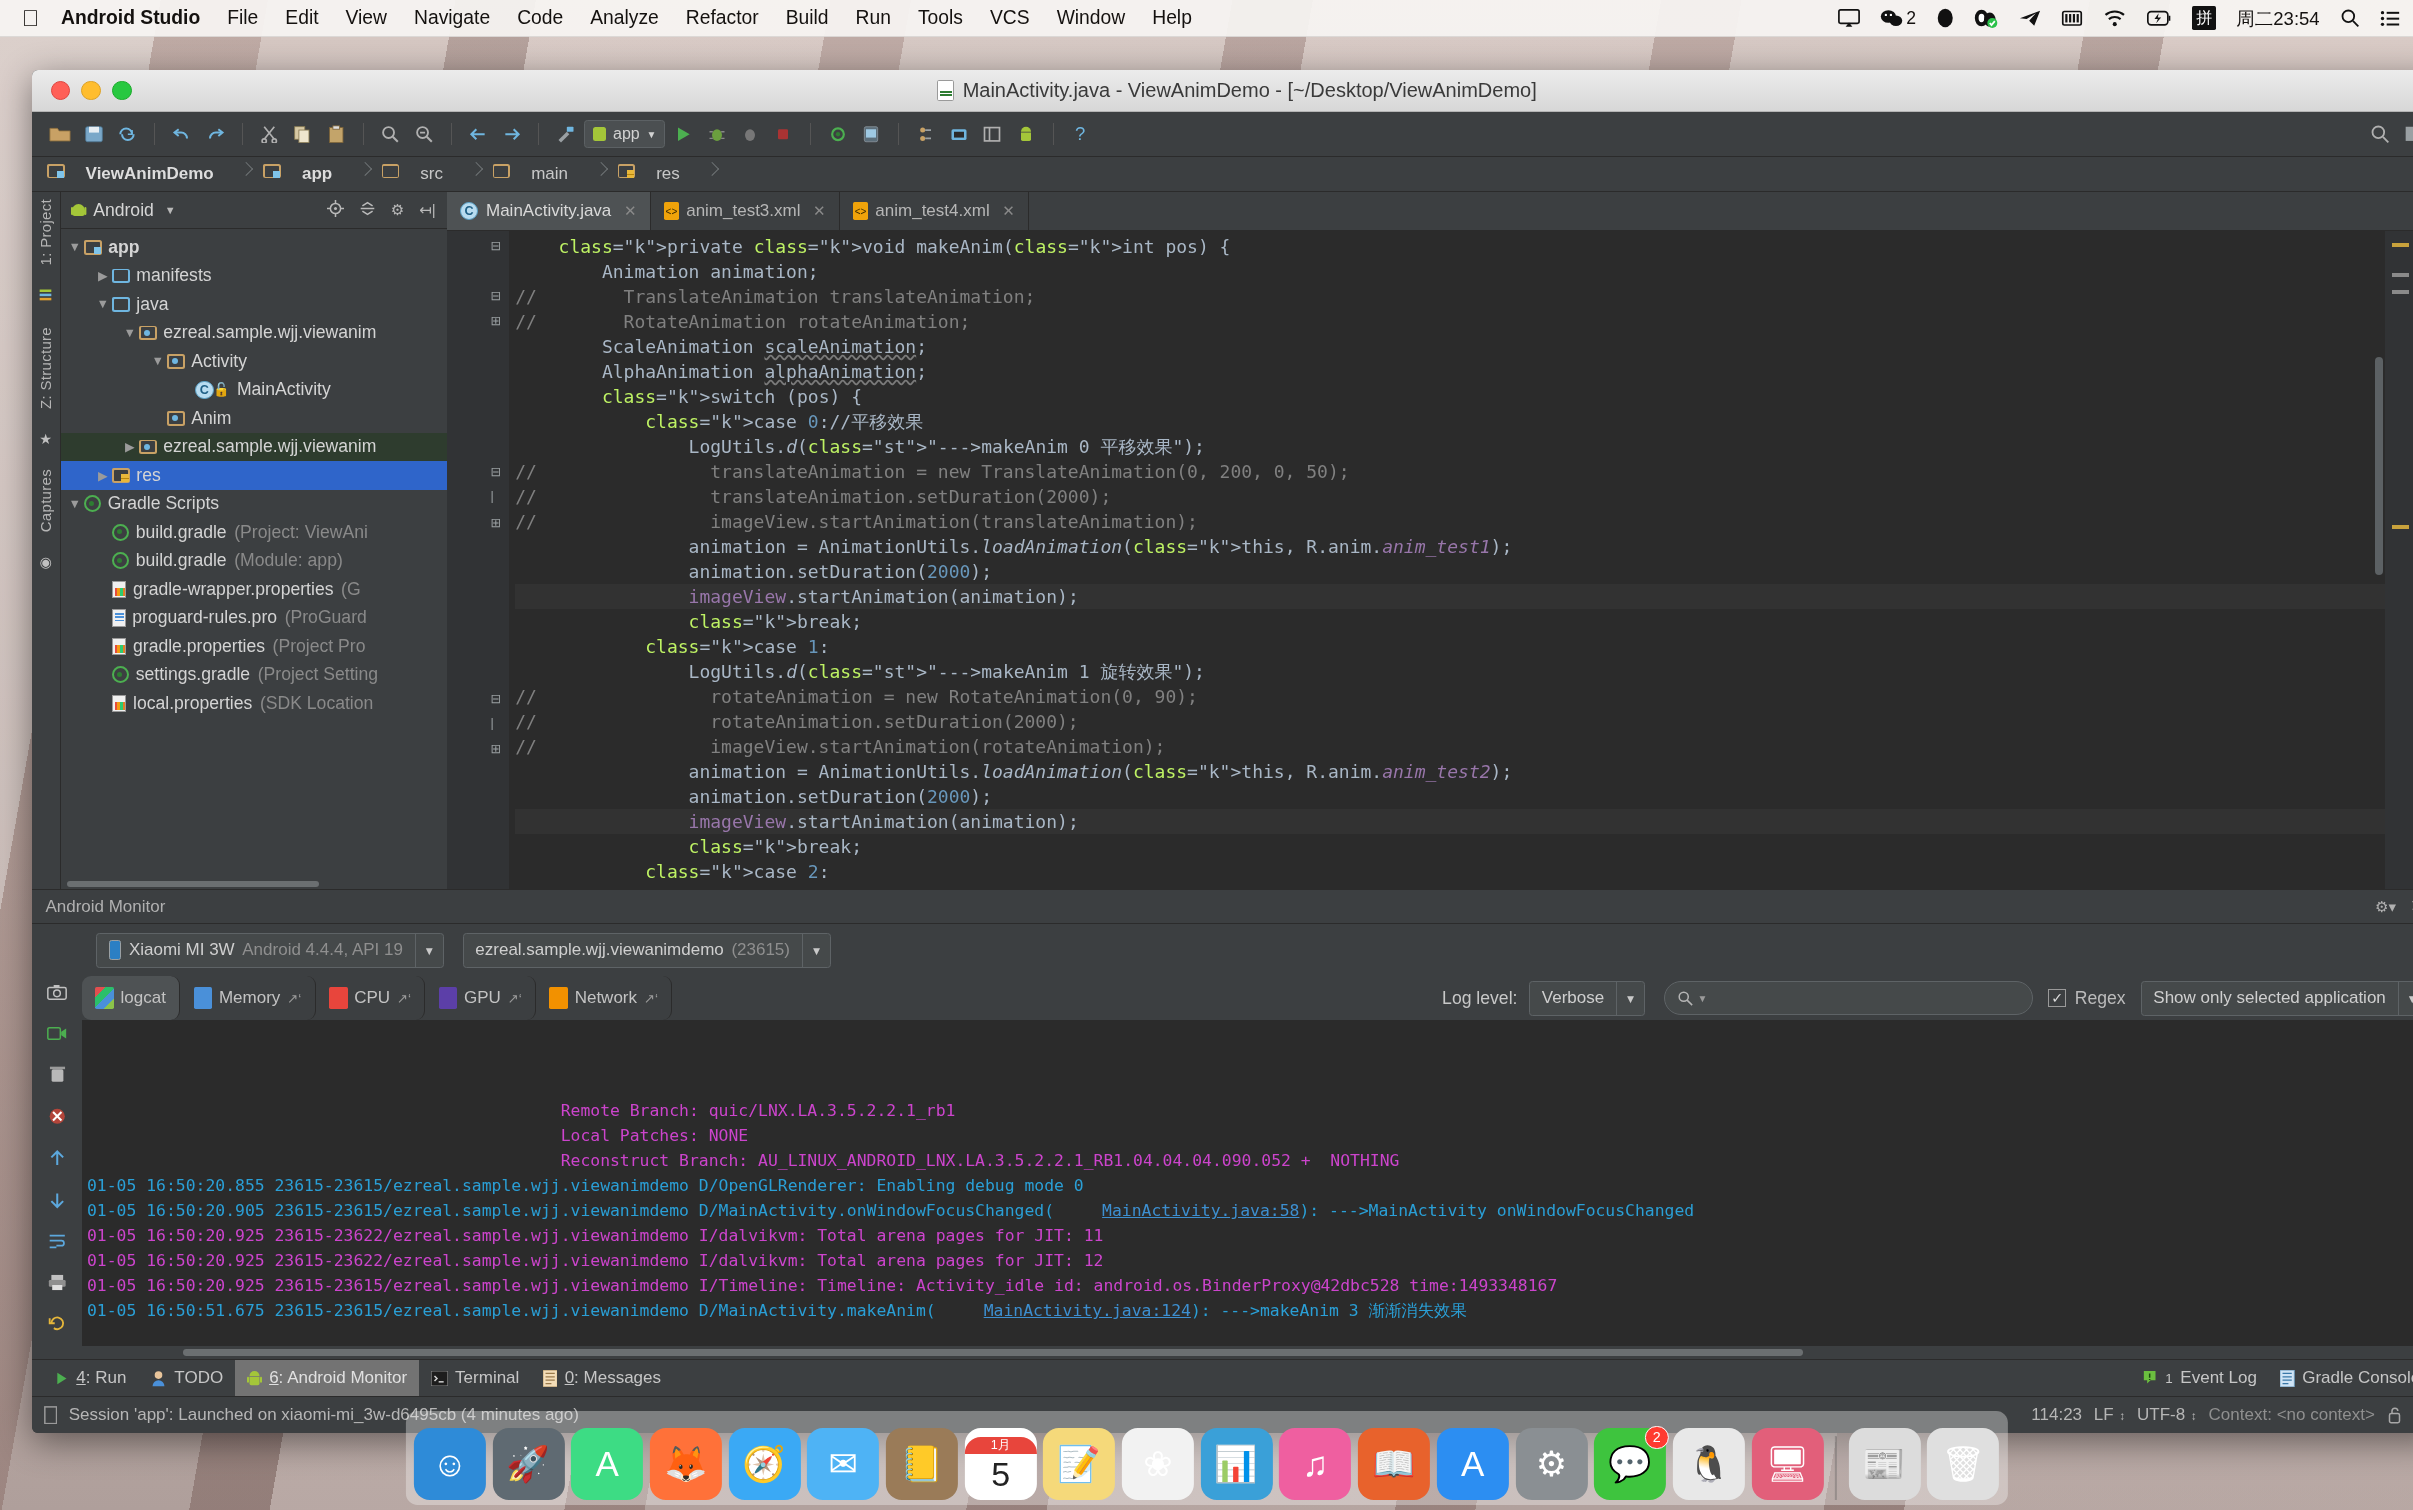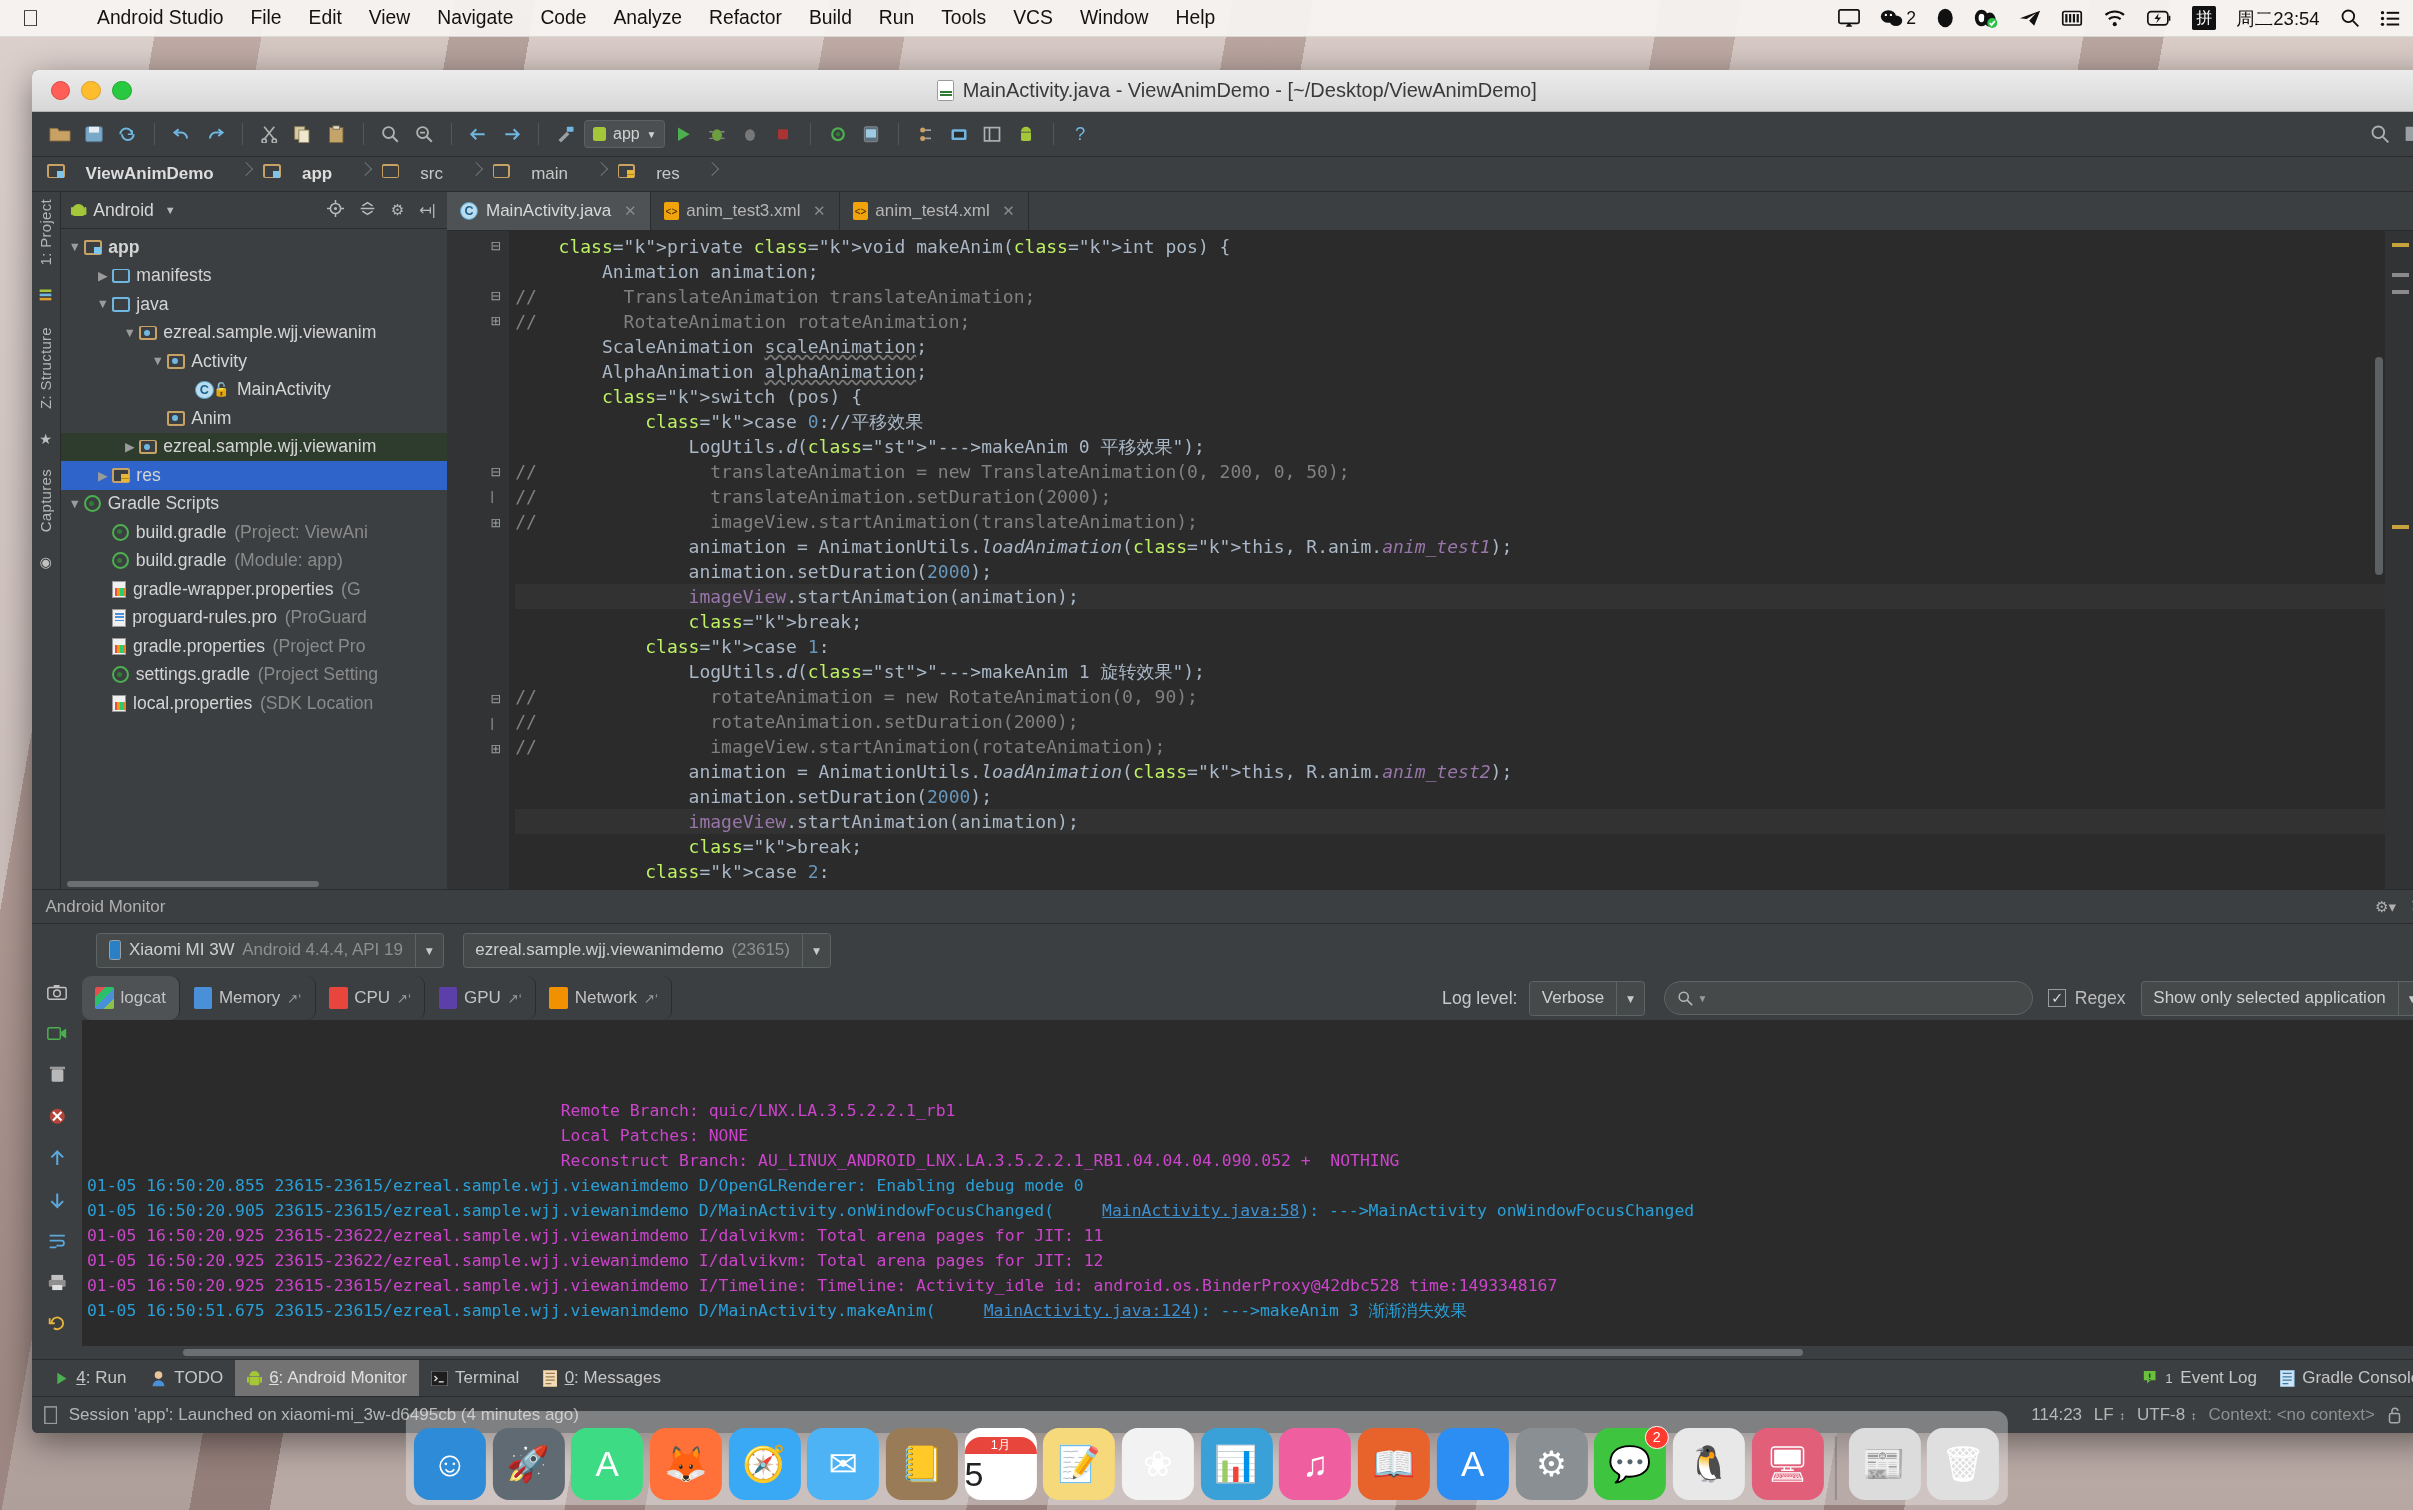--- a/index.html
+++ b/index.html
@@ -25,21 +25,21 @@
   #menubar {
     position: absolute; left: 0; top: 0; width: 2413px; height: 37px;
     background: rgba(246,244,242,.93);
     display: flex; align-items: center;
     font-size: 19.3px; color: #14110f;
     padding: 0 13.4px 0 22px;
     border-bottom: 0.8px solid rgba(0,0,0,.10);
   }
   #menubar .apple { font-size: 22.7px; margin-right: 22px; line-height: 1; }
   #menubar .mi { margin-right: 27px; white-space: nowrap; }
-  #menubar .mi.bold { font-weight: normal; margin-left: 36px; }
+  #menubar .mi.bold { font-weight: bold; }
   #menubar .spacer { flex: 1; }
   .tray { display: flex; align-items: center; gap: 20px; }
   .tray .ti { display: flex; align-items: center; gap: 2.5px; font-size: 18.5px; }
   .tray svg { display: block; }
   .badge-num { font-size: 17.6px; }
 
   
   #ide {
     position: absolute; left: 32px; top: 70px; width: 2410px; height: 1363px;
     background: #3c3f41;
@@ -1021,21 +1021,21 @@
     <span class="dicon" style="background: rgb(58, 169, 245);">
       <span>🧭</span>
     </span>
     <span class="dicon" style="background: rgb(78, 179, 245);">
       <span>✉</span>
     </span>
     <span class="dicon" style="background: rgb(154, 123, 88);">
       <span>📒</span>
     </span>
     <span class="dicon" style="background: rgb(255, 255, 255);">
-      <span style="display:flex;flex-direction:column;align-items:flex-start;line-height:1;">
+      <span style="display:flex;flex-direction:column;align-items:center;line-height:1;">
         <span style="background:#e8453c;color:#fff;font-size:12.6px;width:72px;text-align:center;border-radius:16px 16px 0 0;padding:2.5px 0;">1月</span>
         <span style="color:#222;font-size:34px;padding-top:3.4px;">5</span>
       </span>
     </span>
     <span class="dicon" style="background: rgb(245, 217, 122);">
       <span>📝</span>
     </span>
     <span class="dicon" style="background: rgb(242, 242, 242);">
       <span>❀</span>
     </span>

